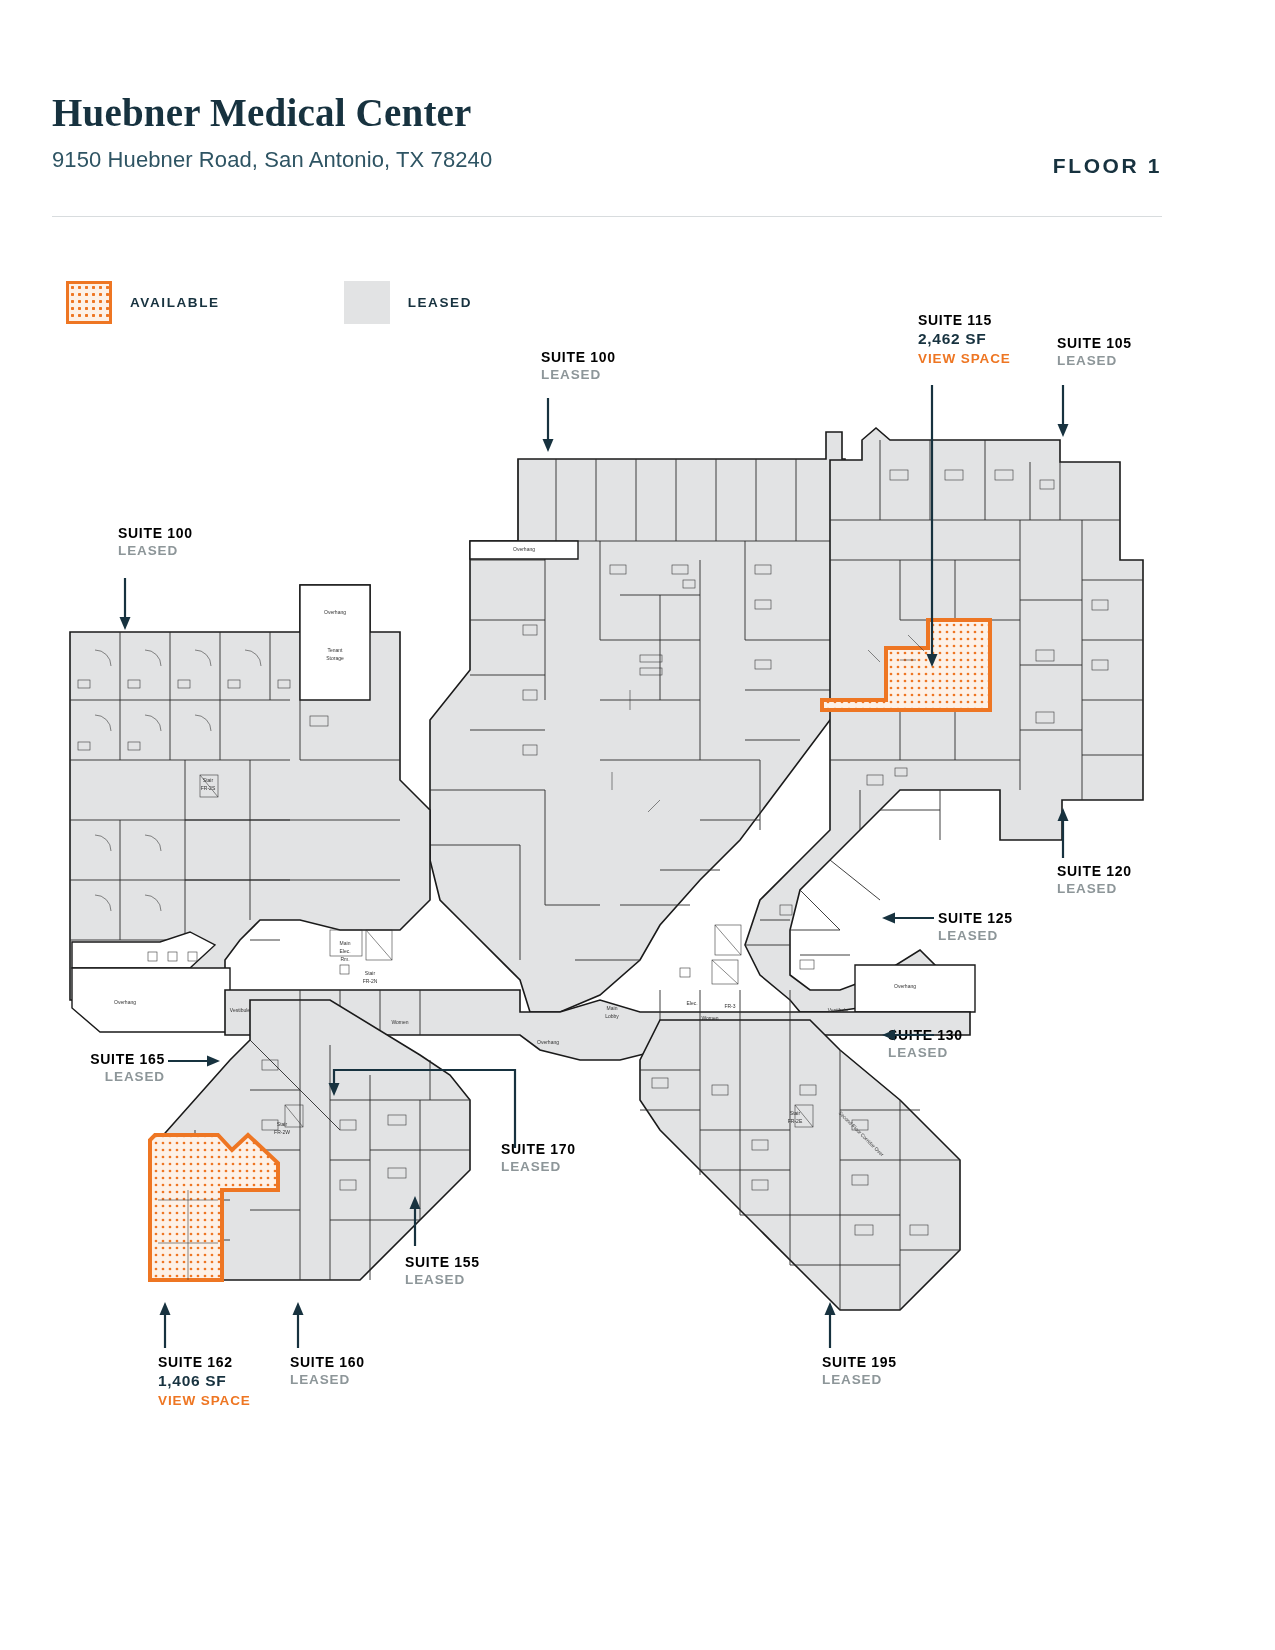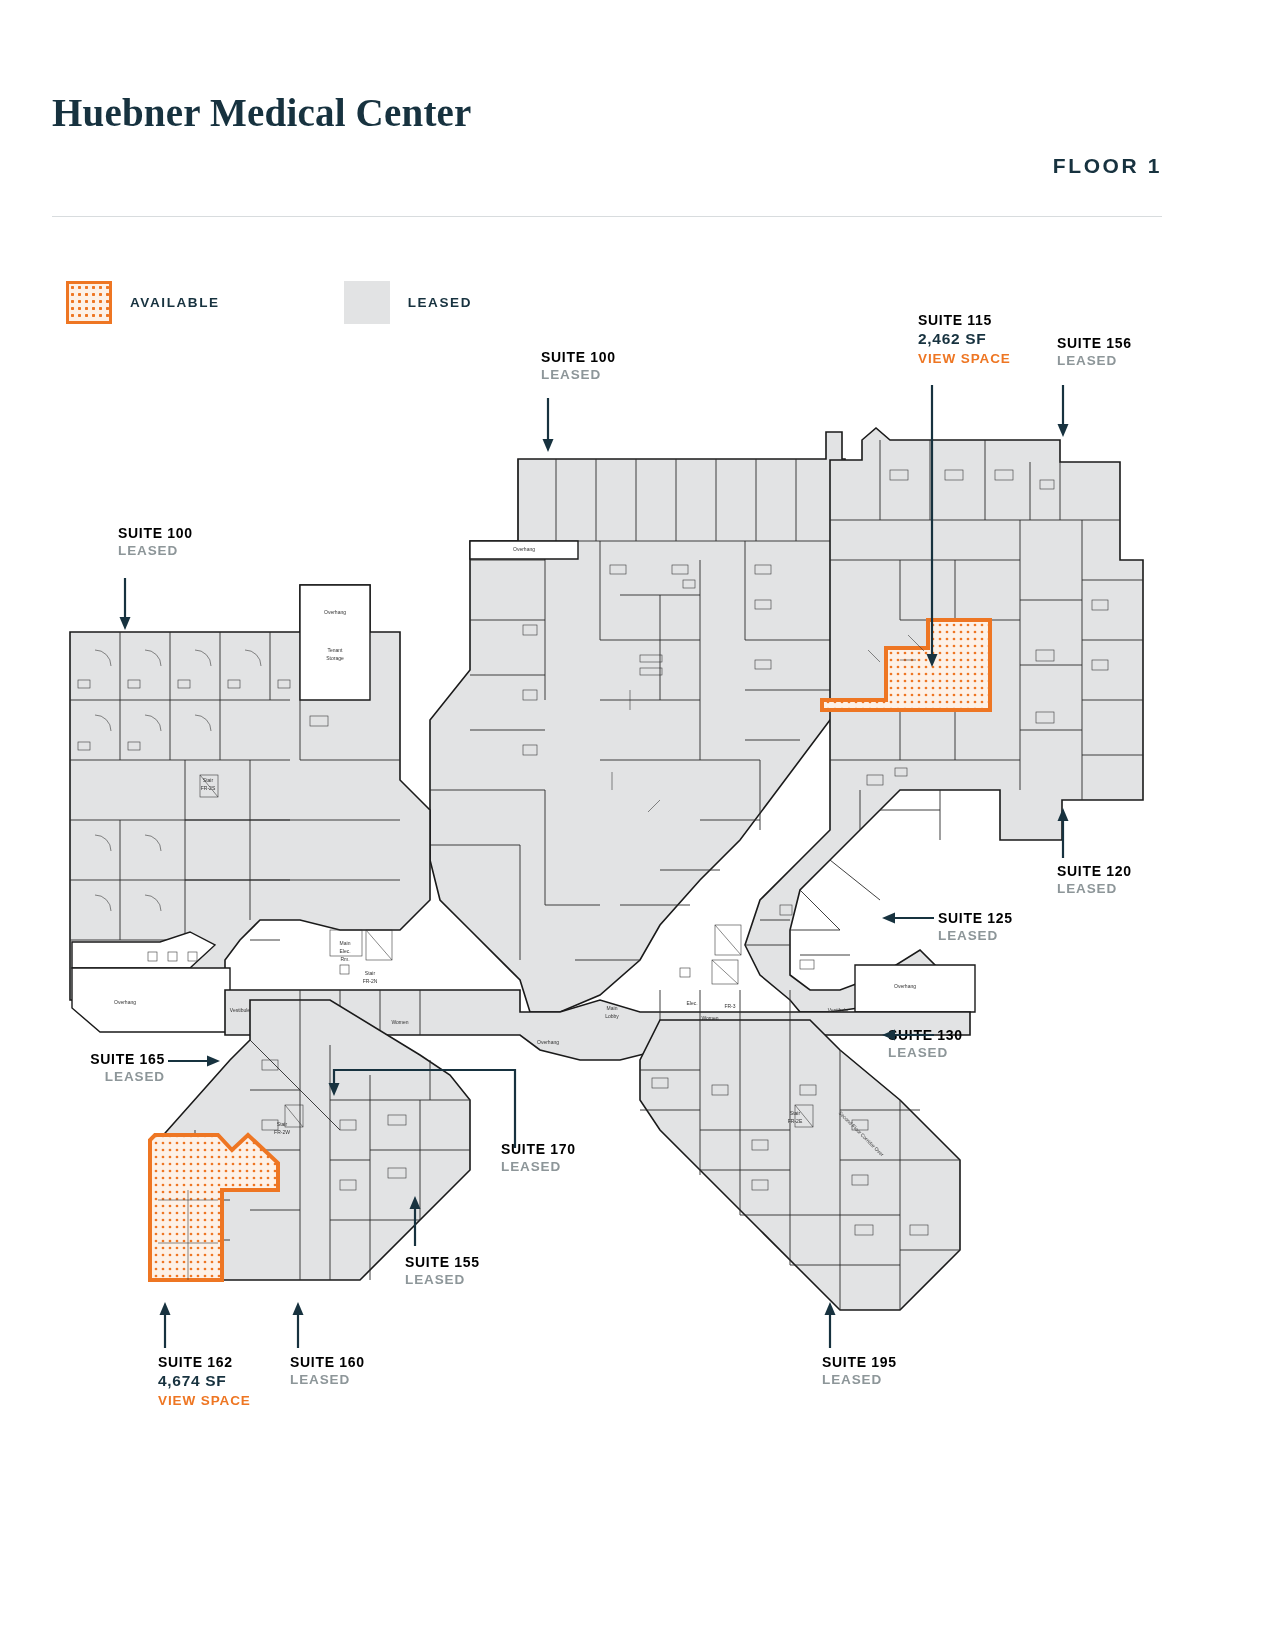--- a/index.html
+++ b/index.html
@@ -168,20 +168,21 @@
     margin-top: 4px;
   }
 </style>
 </head>
 <body>
 
 <div class="page">
 
   <div class="header">
     <h1 class="title">Huebner Medical Center</h1>
+    <div class="subtitle">9150 Huebner Road, San Antonio, TX 78240</div>
     <div class="floor-label">FLOOR 1</div>
   </div>
   <div class="hr"></div>
 
   <div class="legend">
     <div class="legend-item">
       <div class="swatch-available"></div>
       <div class="legend-label">AVAILABLE</div>
     </div>
     <div class="legend-gap"></div>
@@ -564,21 +565,21 @@
     <div class="name">SUITE 115</div>
     <div class="sf">2,462 SF</div>
     <div class="view">VIEW SPACE</div>
   </div>
   <svg class="arrow" style="left:922px; top:385px;" width="26" height="285">
     <line x1="10" y1="0" x2="10" y2="272" stroke="#17323f" stroke-width="2.2"></line>
     <polygon points="10,282 4.5,269 15.5,269" fill="#17323f"></polygon>
   </svg>
 
   <div class="callout" style="left:1057px; top:334px;">
-    <div class="name">SUITE 156</div>
+    <div class="name">SUITE 105</div>
     <div class="status">LEASED</div>
   </div>
   <svg class="arrow" style="left:1053px; top:385px;" width="26" height="56">
     <line x1="10" y1="0" x2="10" y2="42" stroke="#17323f" stroke-width="2.2"></line>
     <polygon points="10,52 4.5,39 15.5,39" fill="#17323f"></polygon>
   </svg>
 
   <div class="callout" style="left:1057px; top:862px;">
     <div class="name">SUITE 120</div>
     <div class="status">LEASED</div>
@@ -631,21 +632,21 @@
     <div class="name">SUITE 155</div>
     <div class="status">LEASED</div>
   </div>
   <svg class="arrow" style="left:405px; top:1192px;" width="26" height="58">
     <line x1="10" y1="14" x2="10" y2="54" stroke="#17323f" stroke-width="2.2"></line>
     <polygon points="10,4 4.5,17 15.5,17" fill="#17323f"></polygon>
   </svg>
 
   <div class="callout" style="left:158px; top:1353px;">
     <div class="name">SUITE 162</div>
-    <div class="sf">4,674 SF</div>
+    <div class="sf">1,406 SF</div>
     <div class="view">VIEW SPACE</div>
   </div>
   <svg class="arrow" style="left:155px; top:1300px;" width="26" height="50">
     <line x1="10" y1="12" x2="10" y2="48" stroke="#17323f" stroke-width="2.2"></line>
     <polygon points="10,2 4.5,15 15.5,15" fill="#17323f"></polygon>
   </svg>
 
   <div class="callout" style="left:290px; top:1353px;">
     <div class="name">SUITE 160</div>
     <div class="status">LEASED</div>

